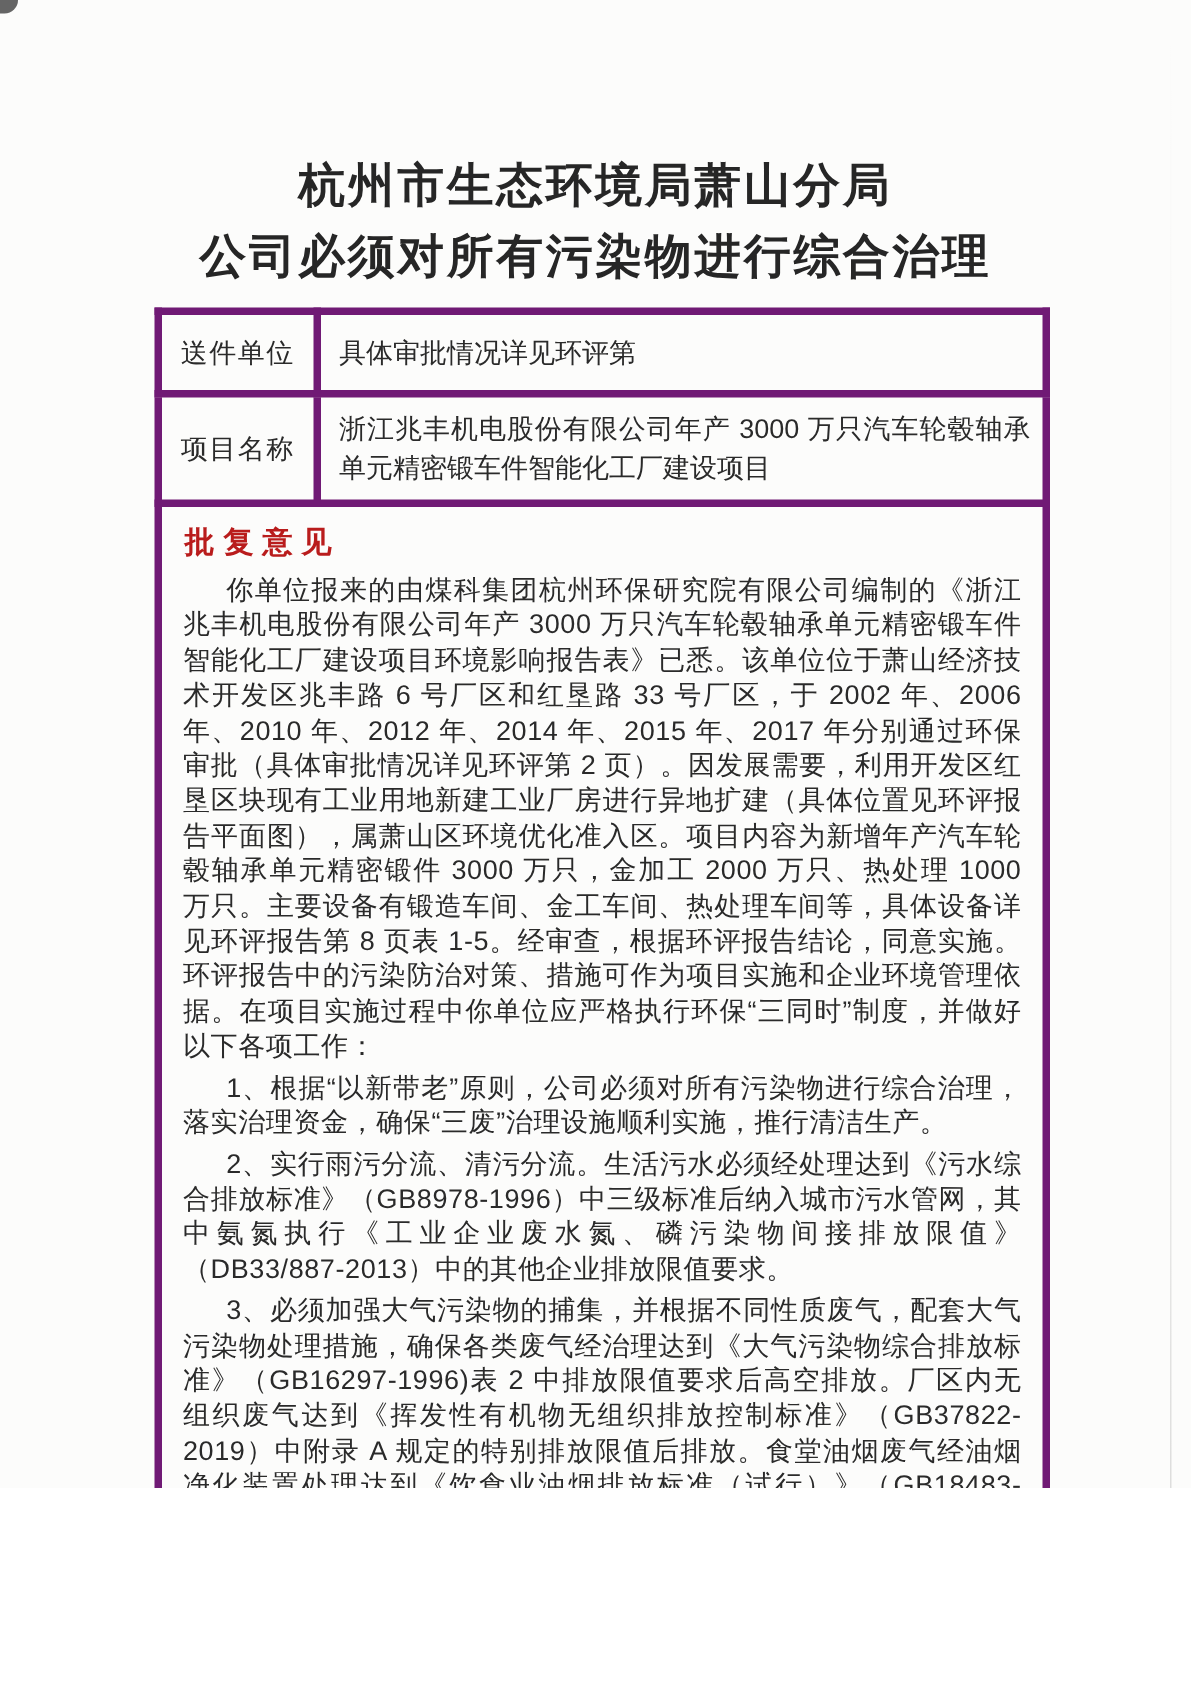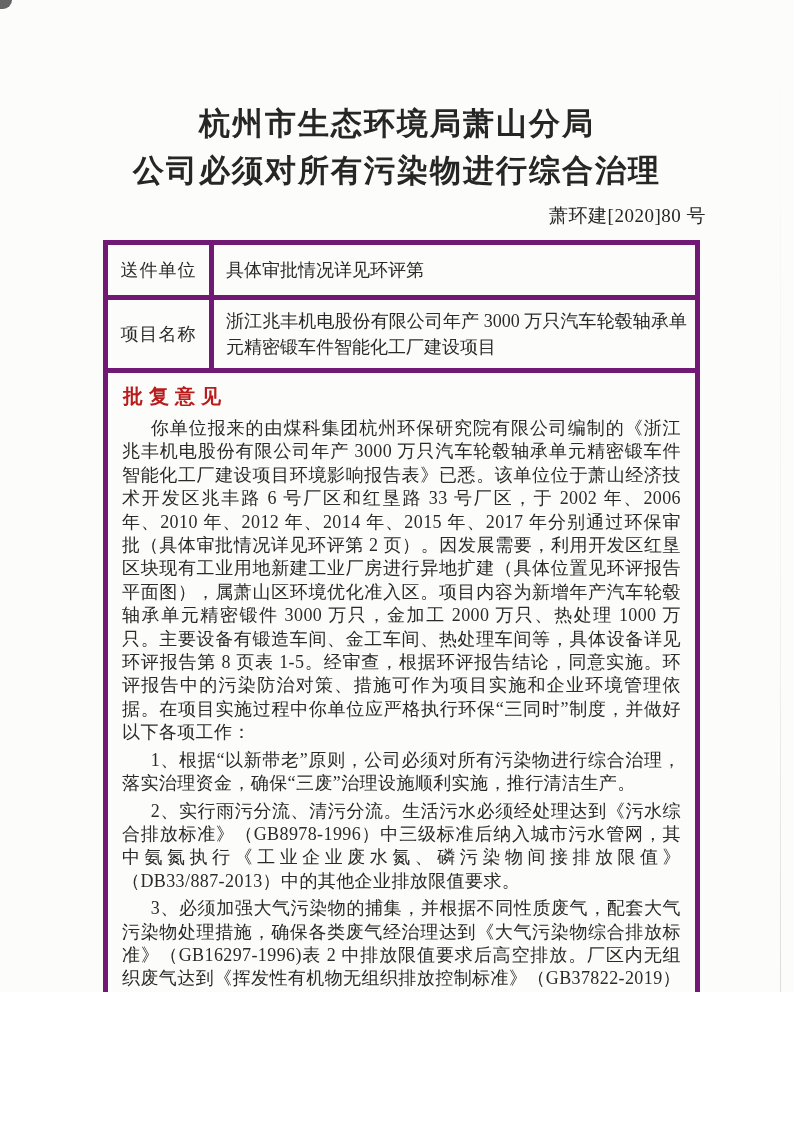--- a/index.html
+++ b/index.html
@@ -5,21 +5,21 @@
   html, body {
     margin: 0;
     padding: 0;
     background: #ffffff;
   }
   .sheet {
     position: relative;
     width: 794px;
     height: 992px;
     background: #fcfcfb;
-    font-family: Liberation Serif, serif;
+    font-family: Liberation Sans, sans-serif;
     color: #262626;
     overflow: hidden;
     box-sizing: border-box;
   }
   .corner-smudge {
     position: absolute;
     top: 0;
     left: 0;
     width: 12px;
     height: 9px;
@@ -114,21 +114,20 @@
 
 <div class="sheet">
   <div class="corner-smudge"></div>
   <div class="edge-line"></div>
 
   <div class="titles">
     <div class="title">杭州市生态环境局萧山分局</div>
     <div class="title">公司必须对所有污染物进行综合治理</div>
   </div>
 
-  <div class="doc-number">萧环建[2020]80 号</div>
 
   <table class="info-table">
     <tbody>
       <tr class="row-sender">
         <td class="label-cell">送件单位</td>
         <td class="value-cell">具体审批情况详见环评第</td>
       </tr>
       <tr class="row-project">
         <td class="label-cell">项目名称</td>
         <td class="value-cell">浙江兆丰机电股份有限公司年产 3000 万只汽车轮毂轴承单元精密锻车件智能化工厂建设项目</td>

